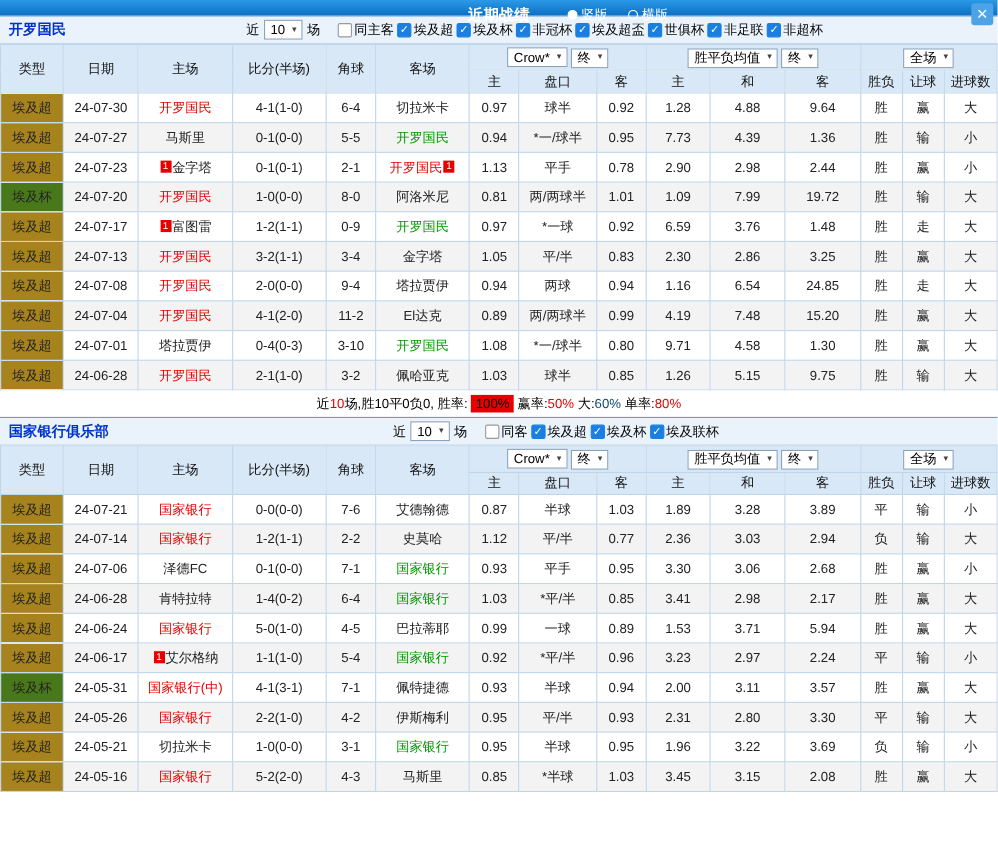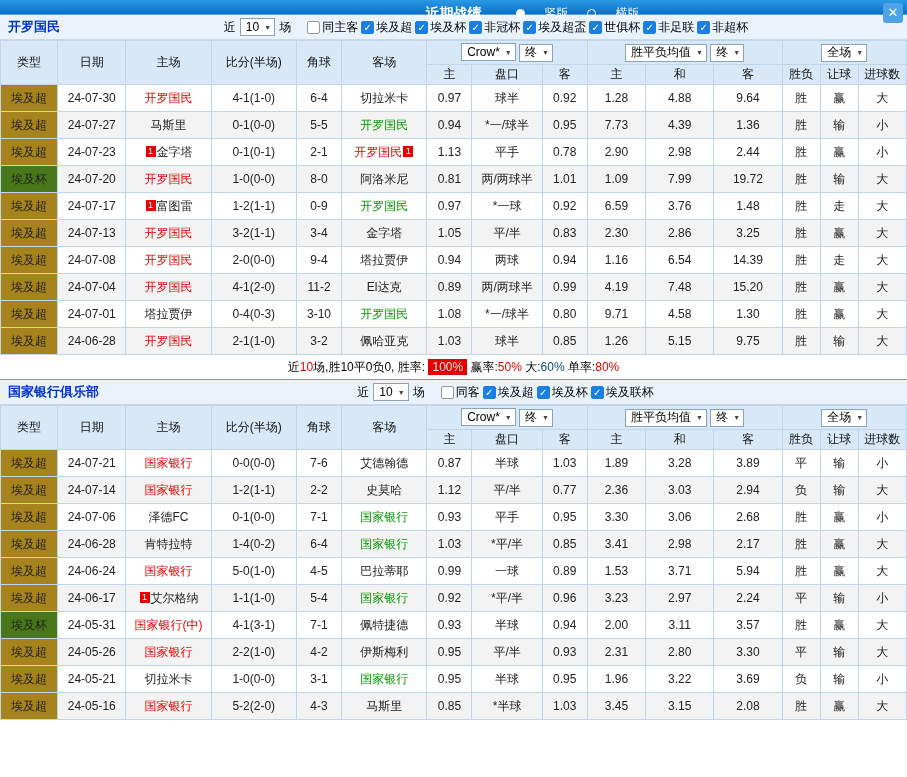--- a/index.html
+++ b/index.html
@@ -2,21 +2,21 @@
 <html><head>
 <meta charset="utf-8">
 <style>
   *{box-sizing:border-box;margin:0;padding:0}
   html,body{background:#fff}
   body{width:907px;font-family:"Liberation Sans","DejaVu Sans",sans-serif;font-size:12px;color:#000}
   
   .topbar{position:relative;height:14px;background:linear-gradient(#2b9ae6,#0c6fc4);color:#fff}
   .tb-title{position:absolute;left:0;right:0;top:0;height:26px;line-height:26px;text-align:center;font-weight:bold;font-size:14px}
   .tb-radios{position:absolute;left:calc(50% + 62px);top:0;height:26px;display:flex;align-items:center;gap:18px;z-index:2}
-  .radio-opt{display:inline-flex;align-items:center;gap:20px;cursor:pointer;font-size:12px;color:#fff}
+  .radio-opt{display:inline-flex;align-items:center;gap:4px;cursor:pointer;font-size:12px;color:#fff}
   .radio{width:9px;height:9px;border:1px solid #fff;border-radius:50%;display:inline-block}
   .radio.on{background:#fff}
   .close-btn{position:absolute;right:4px;top:3px;width:20px;height:20px;background:#4ea3e6;color:#fff;text-align:center;line-height:20px;font-weight:bold;font-size:13px;border-radius:3px;cursor:pointer;z-index:3}
   
   .panel-head{display:flex;align-items:center;height:26px;background:#eaf3fc;border-top:1px solid #5f9fd6;border-bottom:1px solid #c3d9ee}
   .team-name{color:#0033cc;font-weight:bold;font-size:13px;padding:0 8px;white-space:nowrap}
   .controls{flex:1;display:flex;align-items:center;justify-content:center;gap:4px;white-space:nowrap}
   .filters{display:inline-flex;align-items:center;margin-left:12px}
   .filter{display:inline-flex;align-items:center;margin-right:3px;cursor:pointer}
   .cb{width:13px;height:13px;border:1px solid #999;background:#fff;display:inline-flex;align-items:center;justify-content:center;font-size:10px;margin-right:2px;border-radius:2px}
@@ -28,21 +28,21 @@
   .grid th,.grid td{border:1px solid #bfd5ea;text-align:center;font-size:12px;white-space:nowrap;overflow:hidden;padding:0}
   .grid thead th{background:#d8e8f7;font-weight:normal;color:#111}
   .grid .h1 th{height:24px}
   .grid .h2 th{height:20px}
   .grid tbody td{height:27px;color:#222}
   .grid tbody tr:nth-child(even){background:#f3f3f3}
   td.league{color:#fff}
   .c-red{color:#e60000}
   .c-green{color:#009900}
   .c-blue{color:#0c4a6e}
-  .badge-red{background:#e60000;color:#e5e5e5;padding:1px 4px}
+  .badge-red{background:#e60000;color:#000000;padding:1px 4px}
   .badge1{display:inline-block;background:#e60000;color:#fff;font-size:9px;line-height:11px;width:10px;height:11px;text-align:center;vertical-align:2px;margin:0 1px}
   .summary{height:24px;line-height:24px;text-align:center;background:#fff}
 </style>
 </head>
 <body>
 
 <div class="topbar">
   <div class="tb-title">近期战绩</div>
   <div class="tb-radios">
     <span class="radio-opt">
@@ -276,21 +276,21 @@
           <td>24-07-08</td>
           <td><span class="c-red">开罗国民</span></td>
           <td class="c-red">2-0(0-0)</td>
           <td>9-4</td>
           <td><span>塔拉贾伊</span></td>
           <td>0.94</td>
           <td class="c-blue">两球</td>
           <td>0.94</td>
           <td>1.16</td>
           <td class="c-blue">6.54</td>
-          <td>14.39</td>
+          <td>24.85</td>
           <td class="c-red">胜</td>
           <td class="c-red">走</td>
           <td class="c-red">大</td>
         </tr>
         <tr>
           <td class="league" style="background: rgb(166, 131, 28);">埃及超</td>
           <td>24-07-04</td>
           <td><span class="c-red">开罗国民</span></td>
           <td class="c-red">4-1(2-0)</td>
           <td>11-2</td>

